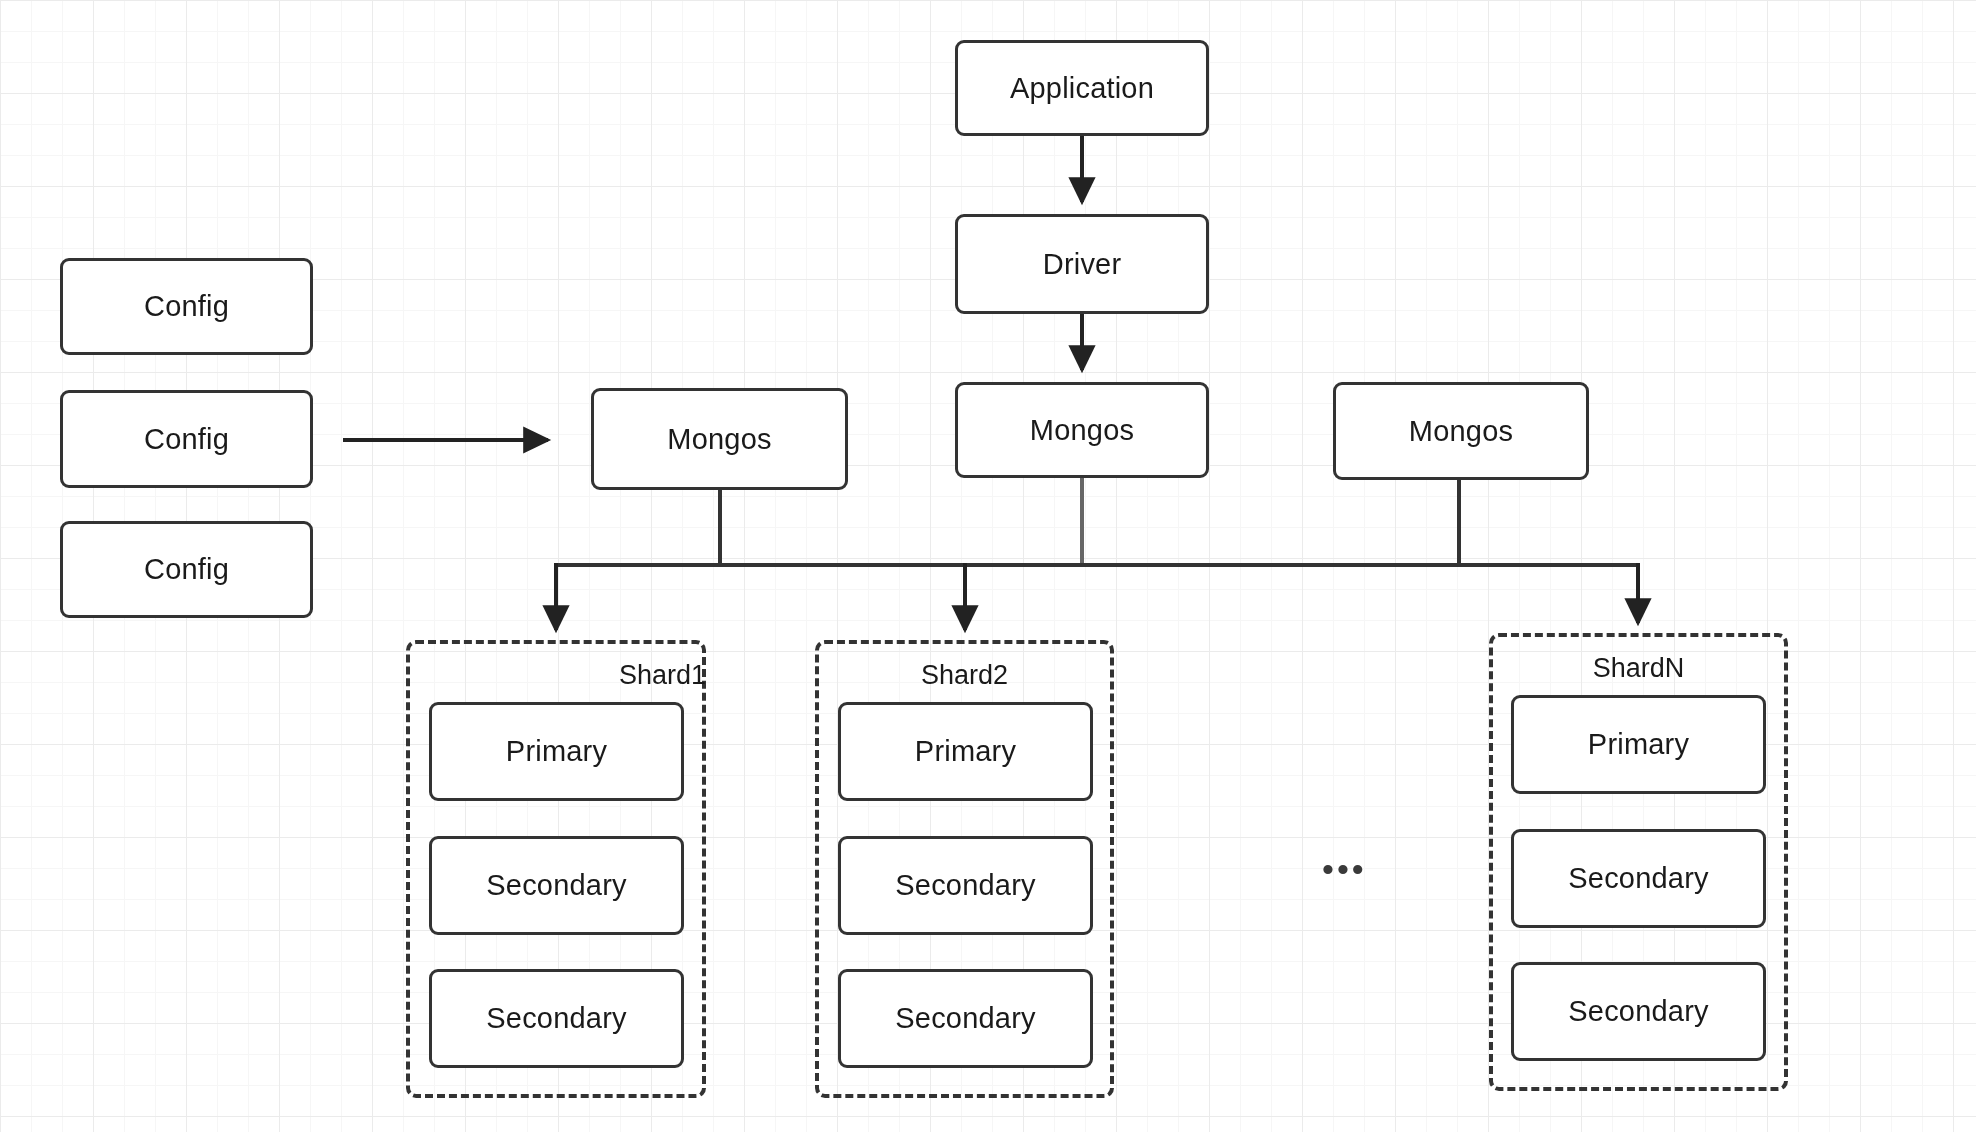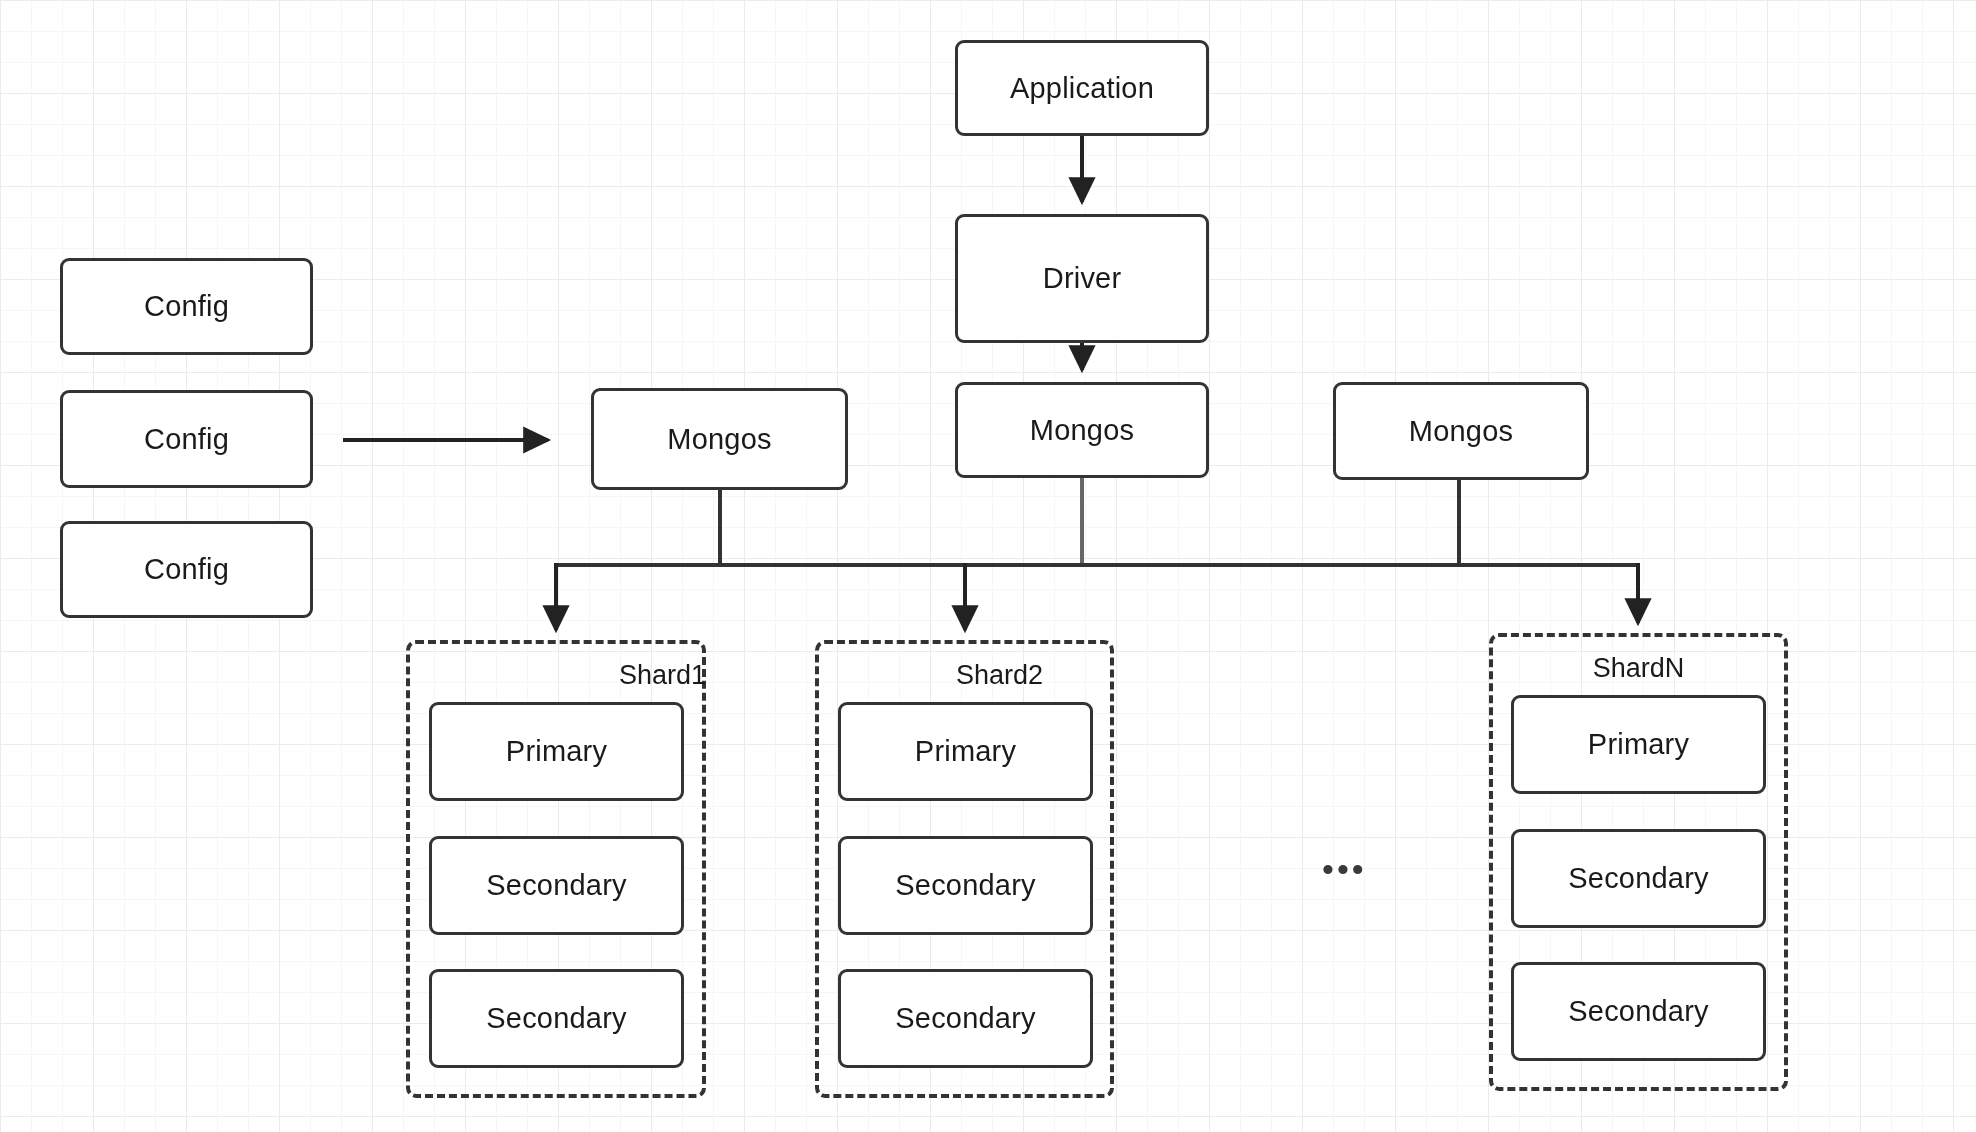--- a/index.html
+++ b/index.html
@@ -116,38 +116,38 @@
     </g>
     <g>
       <line x1="965" y1="563" x2="965" y2="630" stroke="#222222" stroke-width="4" marker-end="url(#arrowhead)"></line>
     </g>
     <g>
       <line x1="1638" y1="563" x2="1638" y2="623" stroke="#222222" stroke-width="4" marker-end="url(#arrowhead)"></line>
     </g>
   </svg>
 
   <div class="node" style="left: 955px; top: 40px; width: 254px; height: 96px;">Application</div>
-  <div class="node" style="left: 955px; top: 214px; width: 254px; height: 129px;">Driver</div>
+  <div class="node" style="left: 955px; top: 214px; width: 254px; height: 100px;">Driver</div>
 
   <div class="node" style="left: 60px; top: 258px; width: 253px; height: 97px;">Config</div>
   <div class="node" style="left: 60px; top: 390px; width: 253px; height: 98px;">Config</div>
   <div class="node" style="left: 60px; top: 521px; width: 253px; height: 97px;">Config</div>
 
   <div class="node" style="left: 591px; top: 388px; width: 257px; height: 102px;">Mongos</div>
   <div class="node" style="left: 955px; top: 382px; width: 254px; height: 96px;">Mongos</div>
   <div class="node" style="left: 1333px; top: 382px; width: 256px; height: 98px;">Mongos</div>
 
   <div id="shard-layer">
       <div class="shard-group" style="left: 406px; top: 640px; width: 300px; height: 458px;"></div>
       <div class="shard-title" style="left: 406px; width: 300px; top: 660px; text-align: right;">Shard1</div>
       <div class="node" style="left: 429px; top: 702px; width: 255px; height: 99px;">Primary</div>
       <div class="node" style="left: 429px; top: 836px; width: 255px; height: 99px;">Secondary</div>
       <div class="node" style="left: 429px; top: 969px; width: 255px; height: 99px;">Secondary</div>
       <div class="shard-group" style="left: 815px; top: 640px; width: 299px; height: 458px;"></div>
-      <div class="shard-title" style="left: 850px; width: 299px; top: 660px;">Shard2</div>
+      <div class="shard-title" style="left: 815px; width: 299px; top: 660px;">Shard2</div>
       <div class="node" style="left: 838px; top: 702px; width: 255px; height: 99px;">Primary</div>
       <div class="node" style="left: 838px; top: 836px; width: 255px; height: 99px;">Secondary</div>
       <div class="node" style="left: 838px; top: 969px; width: 255px; height: 99px;">Secondary</div>
       <div class="shard-group" style="left: 1489px; top: 633px; width: 299px; height: 458px;"></div>
       <div class="shard-title" style="left: 1489px; width: 299px; top: 653px;">ShardN</div>
       <div class="node" style="left: 1511px; top: 695px; width: 255px; height: 99px;">Primary</div>
       <div class="node" style="left: 1511px; top: 829px; width: 255px; height: 99px;">Secondary</div>
       <div class="node" style="left: 1511px; top: 962px; width: 255px; height: 99px;">Secondary</div>
     </div>
 

